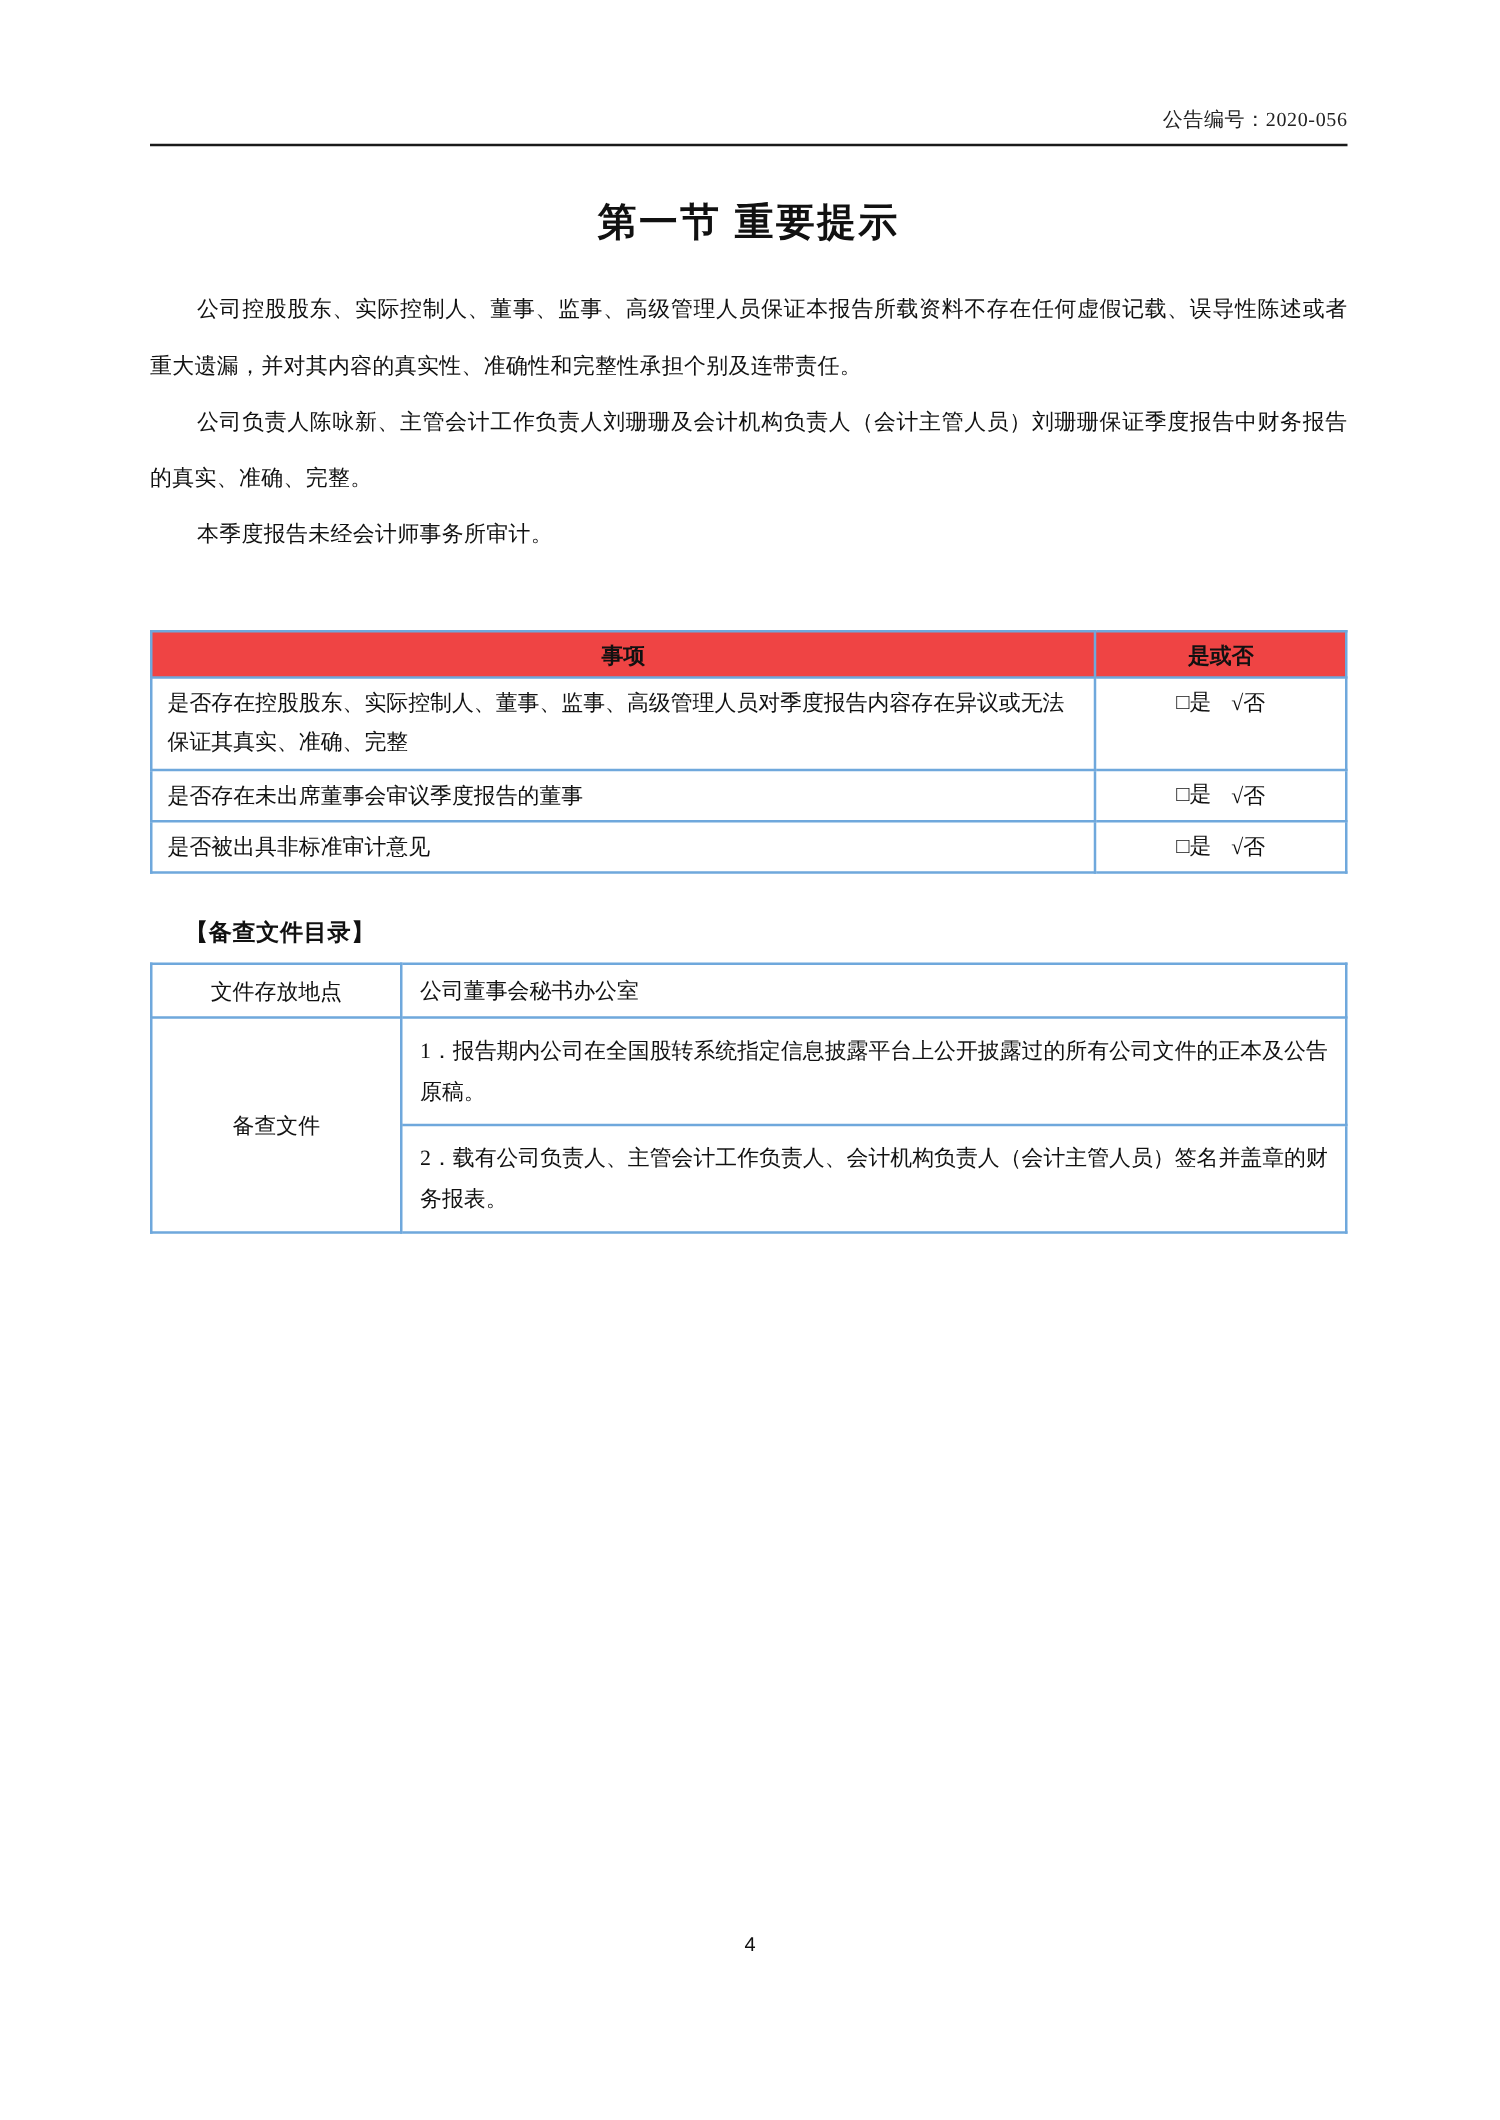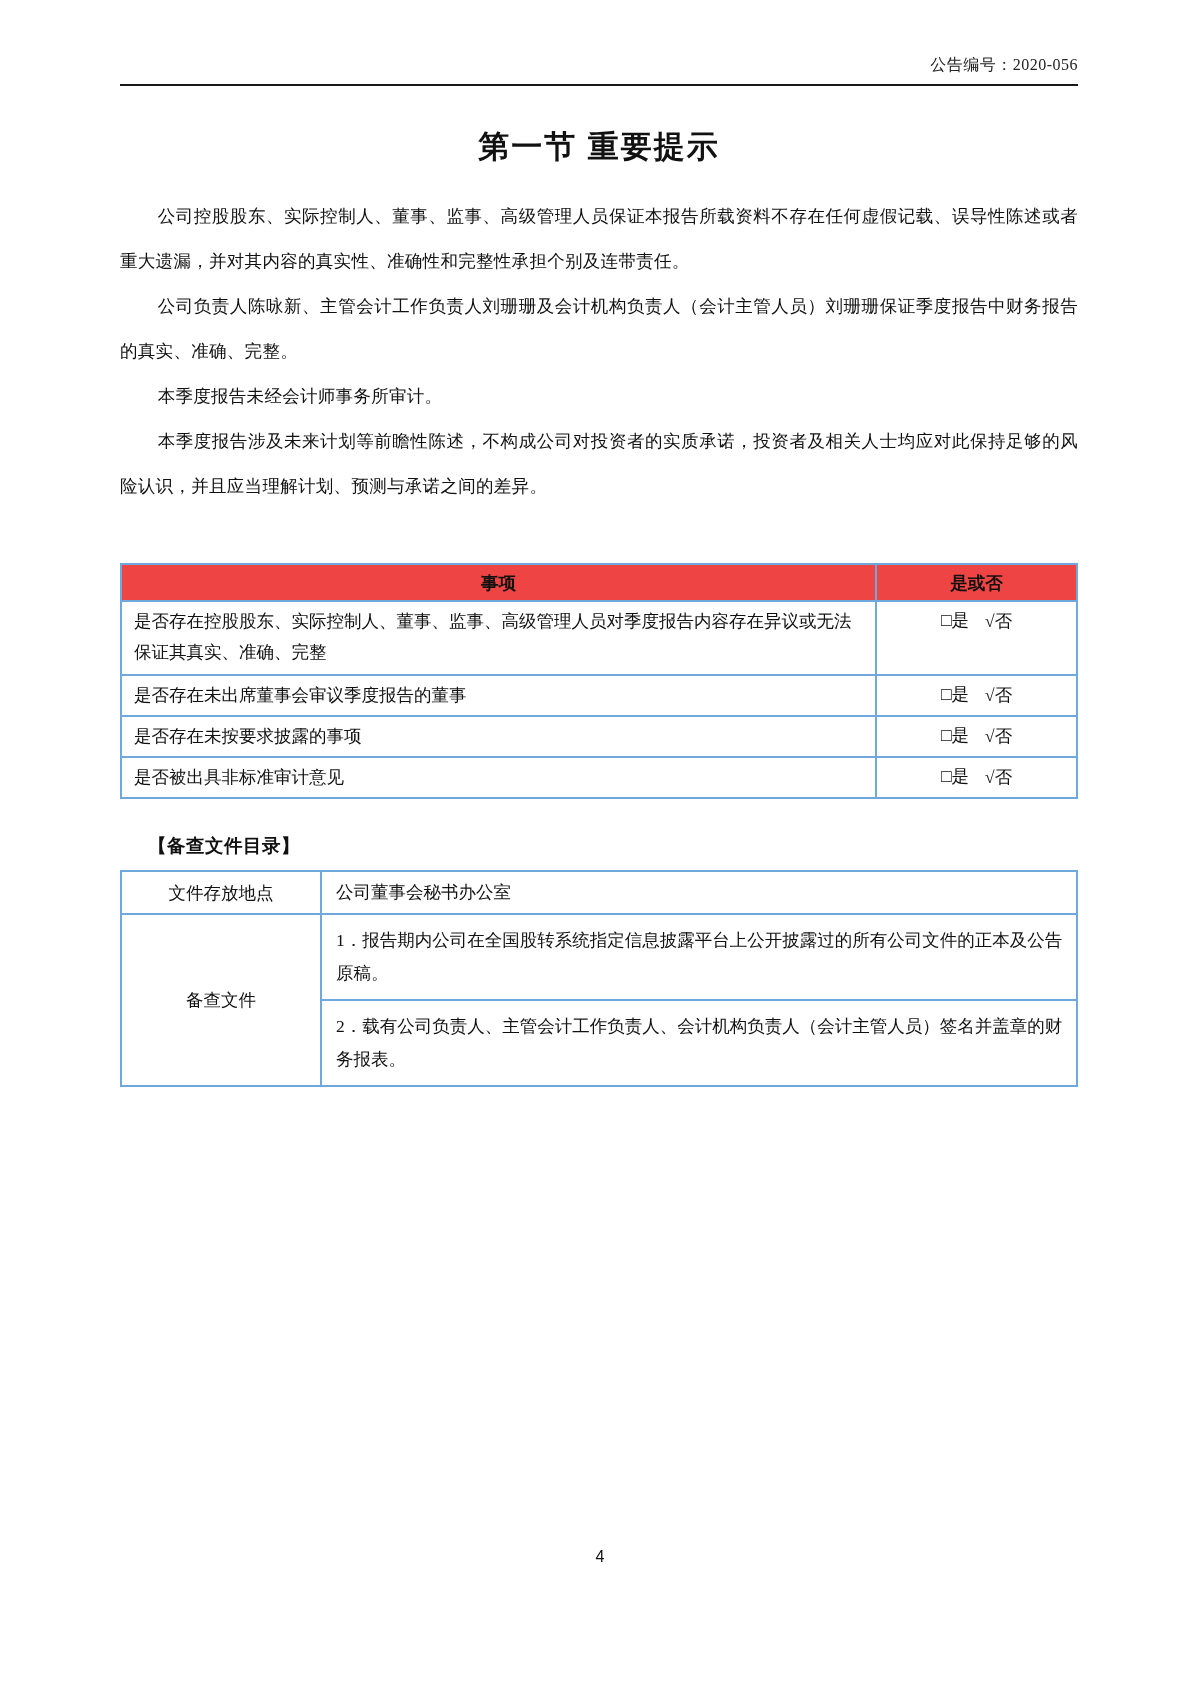--- a/index.html
+++ b/index.html
@@ -6,21 +6,21 @@
   html, body { background: #ffffff; }
   body {
     width: 1200px; height: 1696px;
     position: relative;
     font-family: "Liberation Serif", "DejaVu Serif", serif;
     color: #111111;
     overflow: hidden;
   }
   .page {
     position: absolute; inset: 0;
-    padding: 55px 122px 0 120px;
+    padding: 86px 122px 0 120px;
   }
   
   .doc-header { text-align: right; font-size: 16px; color: #222; letter-spacing: 0.5px; }
   .top-rule { border: none; border-top: 2.5px solid #1a1a1a; margin-top: 8px; }
 
   
   .doc-title {
     margin-top: 40px;
     text-align: center;
     font-family: "Liberation Sans", "DejaVu Sans", sans-serif;
@@ -100,21 +100,20 @@
 
   <div class="doc-header">公告编号：2020-056</div>
   <hr class="top-rule">
 
   <div class="doc-title">第一节 重要提示</div>
 
   <div class="body-text">
     <p class="para">公司控股股东、实际控制人、董事、监事、高级管理人员保证本报告所载资料不存在任何虚假记载、误导性陈述或者重大遗漏，并对其内容的真实性、准确性和完整性承担个别及连带责任。</p>
     <p class="para">公司负责人陈咏新、主管会计工作负责人刘珊珊及会计机构负责人（会计主管人员）刘珊珊保证季度报告中财务报告的真实、准确、完整。</p>
     <p class="para">本季度报告未经会计师事务所审计。</p>
-    <p class="para">本季度报告涉及未来计划等前瞻性陈述，不构成公司对投资者的实质承诺，投资者及相关人士均应对此保持足够的风险认识，并且应当理解计划、预测与承诺之间的差异。</p>
   </div>
 
   <table class="items-table">
     <colgroup>
         <col class="col-item">
         <col class="col-answer">
       </colgroup>
     <thead>
       <tr>
         <th>事项</th>
@@ -123,26 +122,20 @@
     </thead>
     <tbody>
       <tr class="tall-row">
         <td class="item-cell">是否存在控股股东、实际控制人、董事、监事、高级管理人员对季度报告内容存在异议或无法保证其真实、准确、完整</td>
         <td class="answer-cell">
           <span class="yes-opt box-glyph">□是</span><span>√否</span>
         </td>
       </tr>
       <tr class="std-row">
         <td class="item-cell">是否存在未出席董事会审议季度报告的董事</td>
-        <td class="answer-cell">
-          <span class="yes-opt box-glyph">□是</span><span>√否</span>
-        </td>
-      </tr>
-      <tr class="std-row">
-        <td class="item-cell">是否存在未按要求披露的事项</td>
         <td class="answer-cell">
           <span class="yes-opt box-glyph">□是</span><span>√否</span>
         </td>
       </tr>
       <tr class="std-row">
         <td class="item-cell">是否被出具非标准审计意见</td>
         <td class="answer-cell">
           <span class="yes-opt box-glyph">□是</span><span>√否</span>
         </td>
       </tr>

